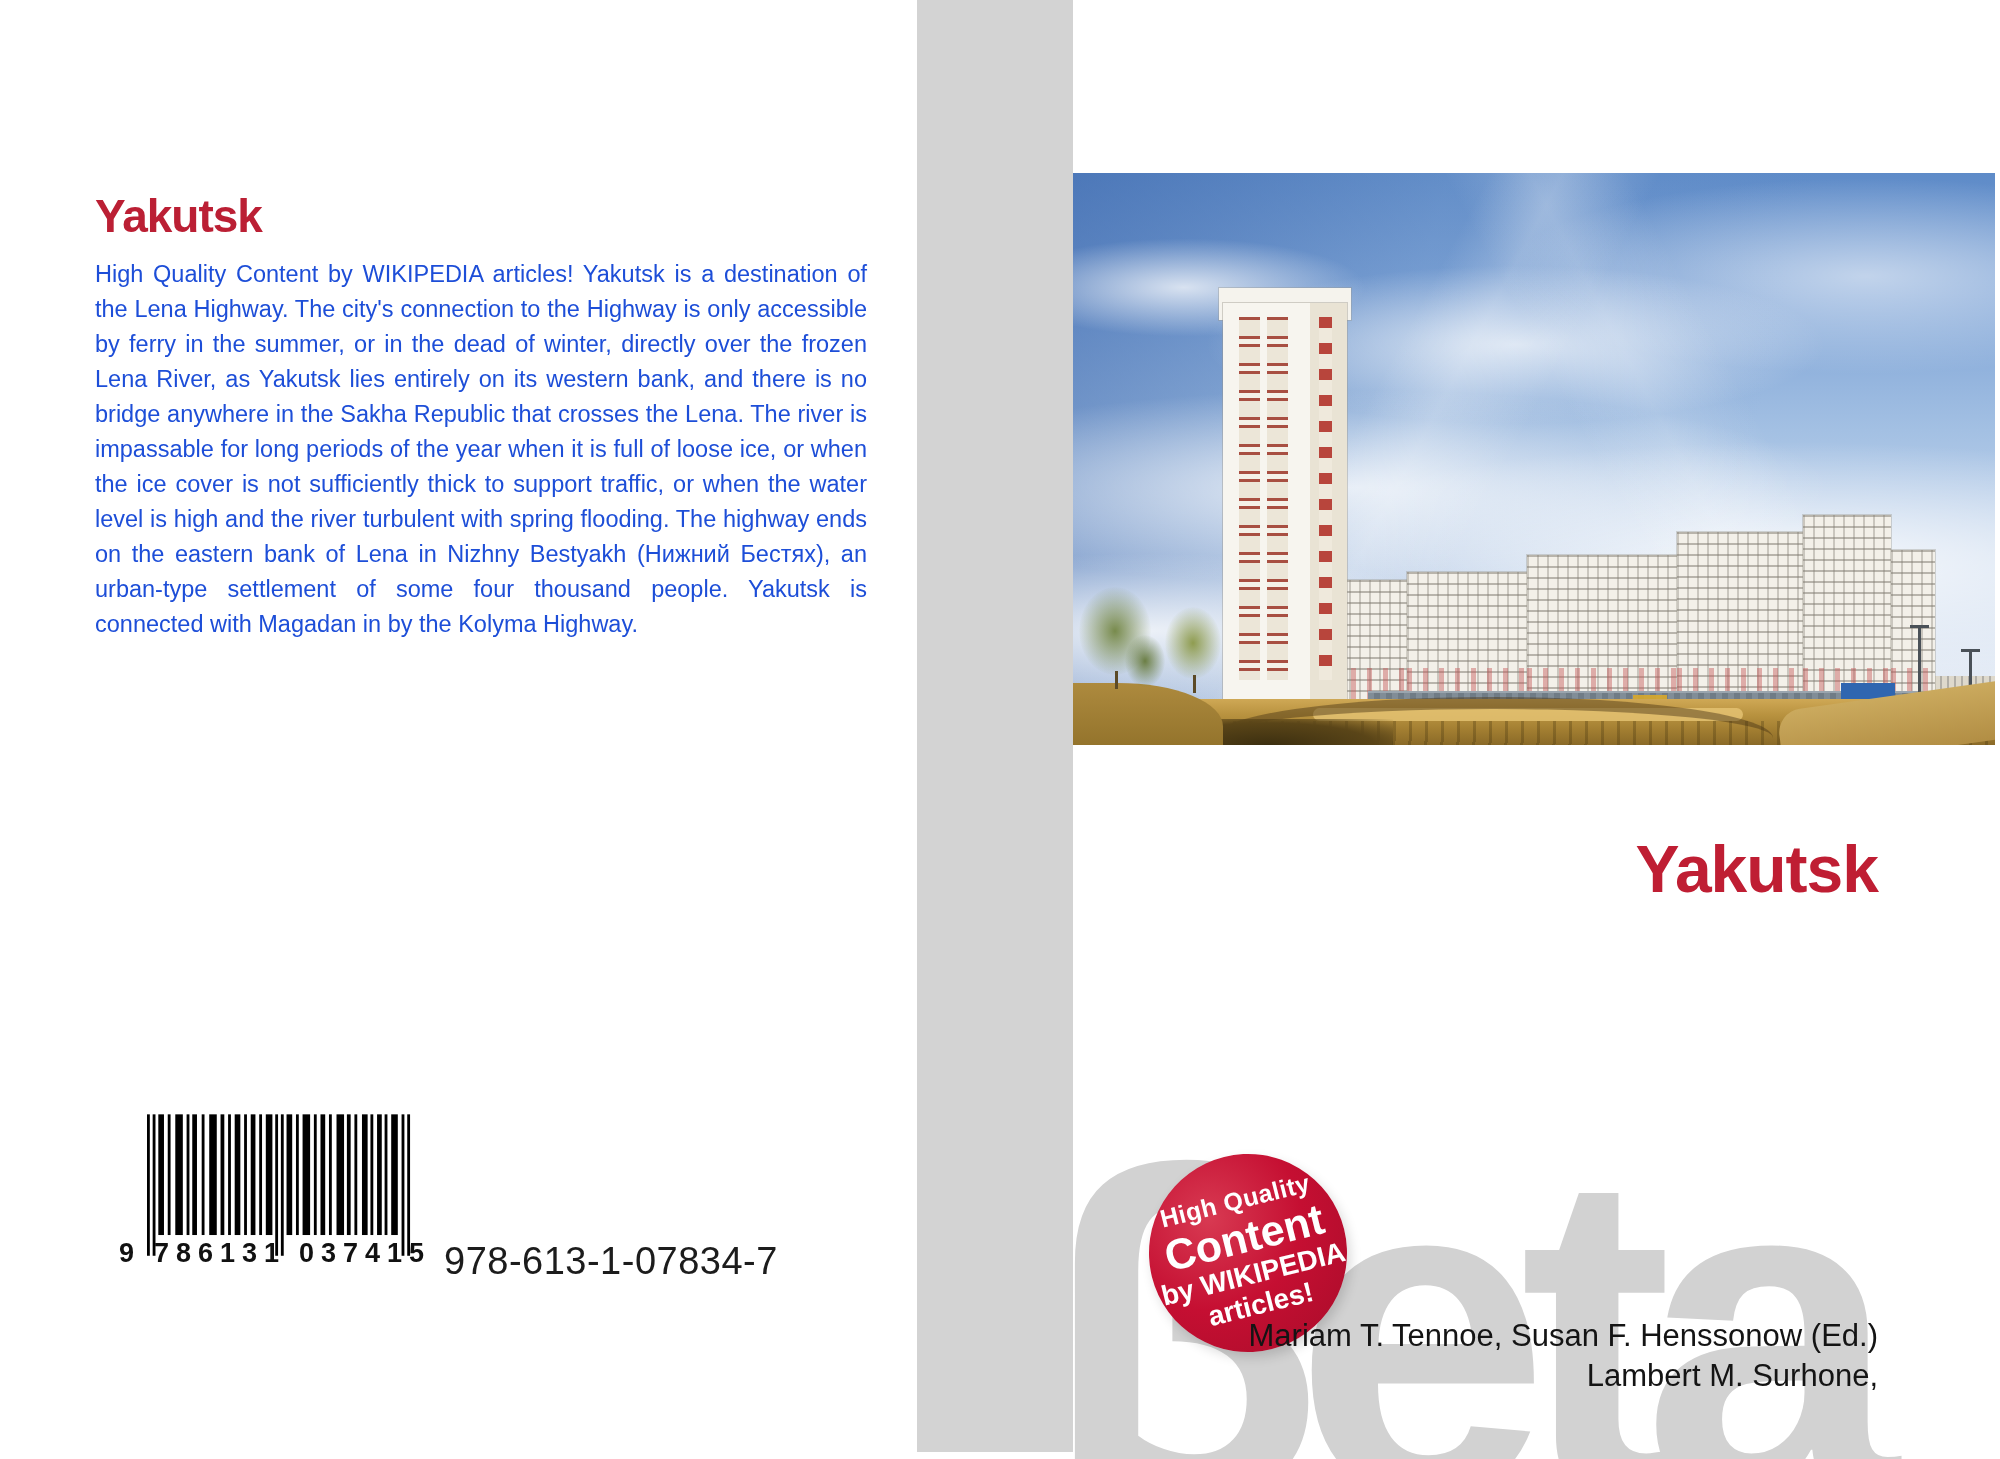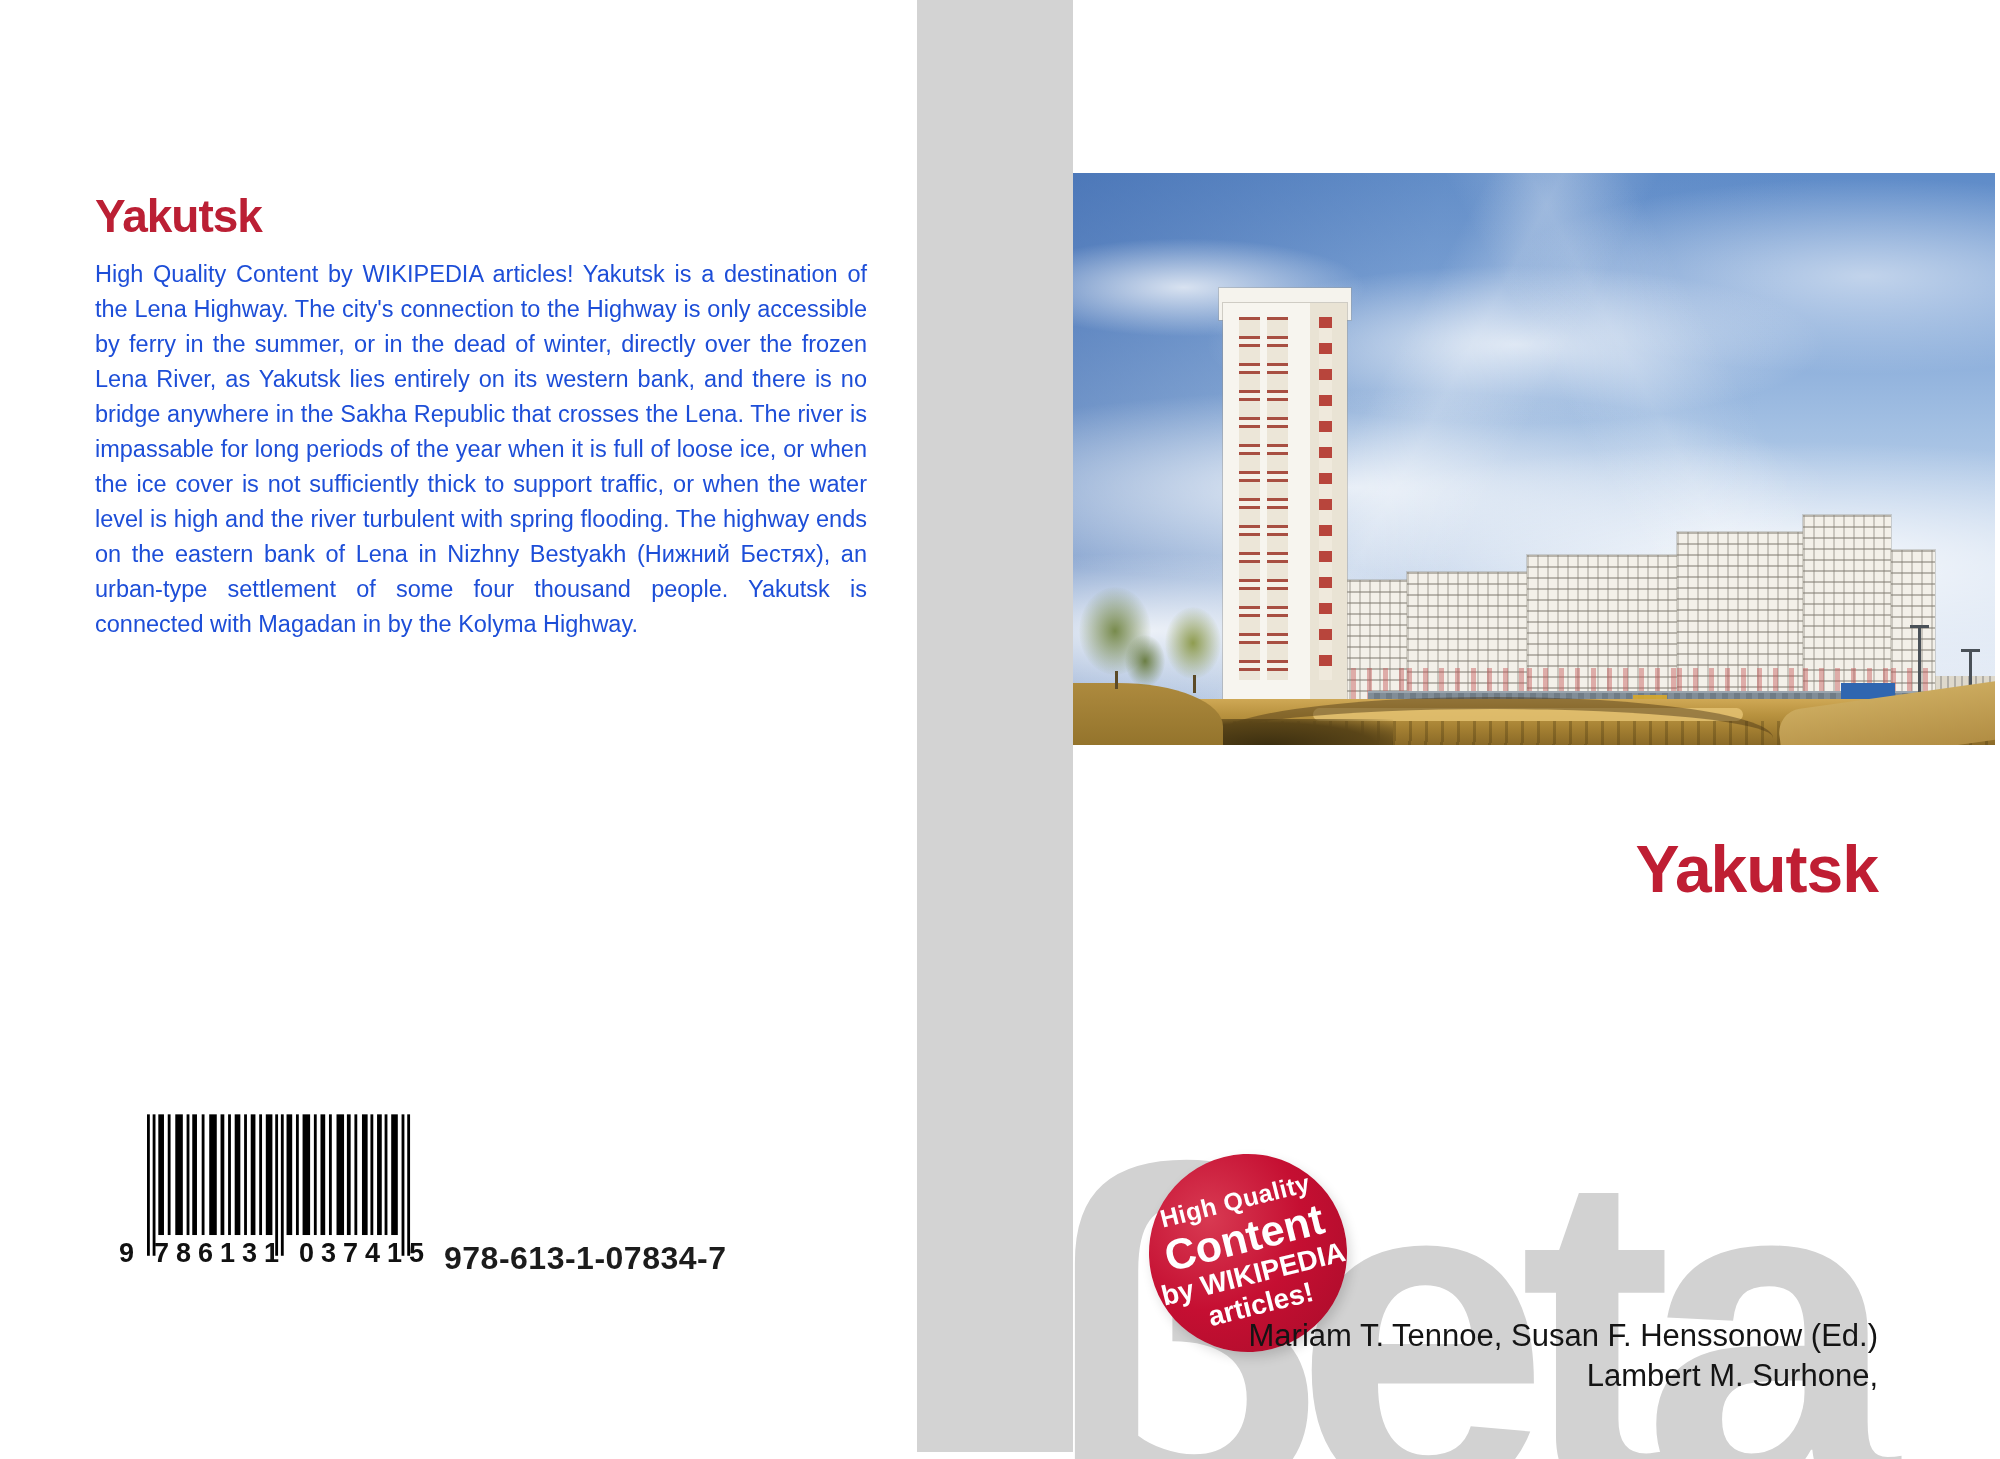--- a/index.html
+++ b/index.html
@@ -23,21 +23,21 @@
   }
   .barcode-block{position:absolute;left:147px;top:1110px;width:264px;}
   .barcode-block svg{display:block;}
   .bc-digits{
     display:flex;justify-content:space-between;align-items:baseline;
     width:312px;margin-left:-28px;margin-top:-24px;
     font-size:27px;font-weight:bold;color:#111;letter-spacing:7px;
   }
   .isbn{
     position:absolute;left:444px;top:1240px;
-    font-size:32px;font-weight:bold;color:#1c1c1c;letter-spacing:.5px;
+    font-size:38px;font-weight:normal;color:#1c1c1c;letter-spacing:.5px;
   }
 
   
   .spine{position:absolute;left:917px;top:0;width:156px;height:1452px;background:#d3d3d3;}
 
   
   .front-cover{position:absolute;left:1073px;top:0;width:927px;height:1459px;background:#fff;overflow:hidden;}
 
   .logo{
     position:absolute;top:50px;right:122px;text-align:right;

